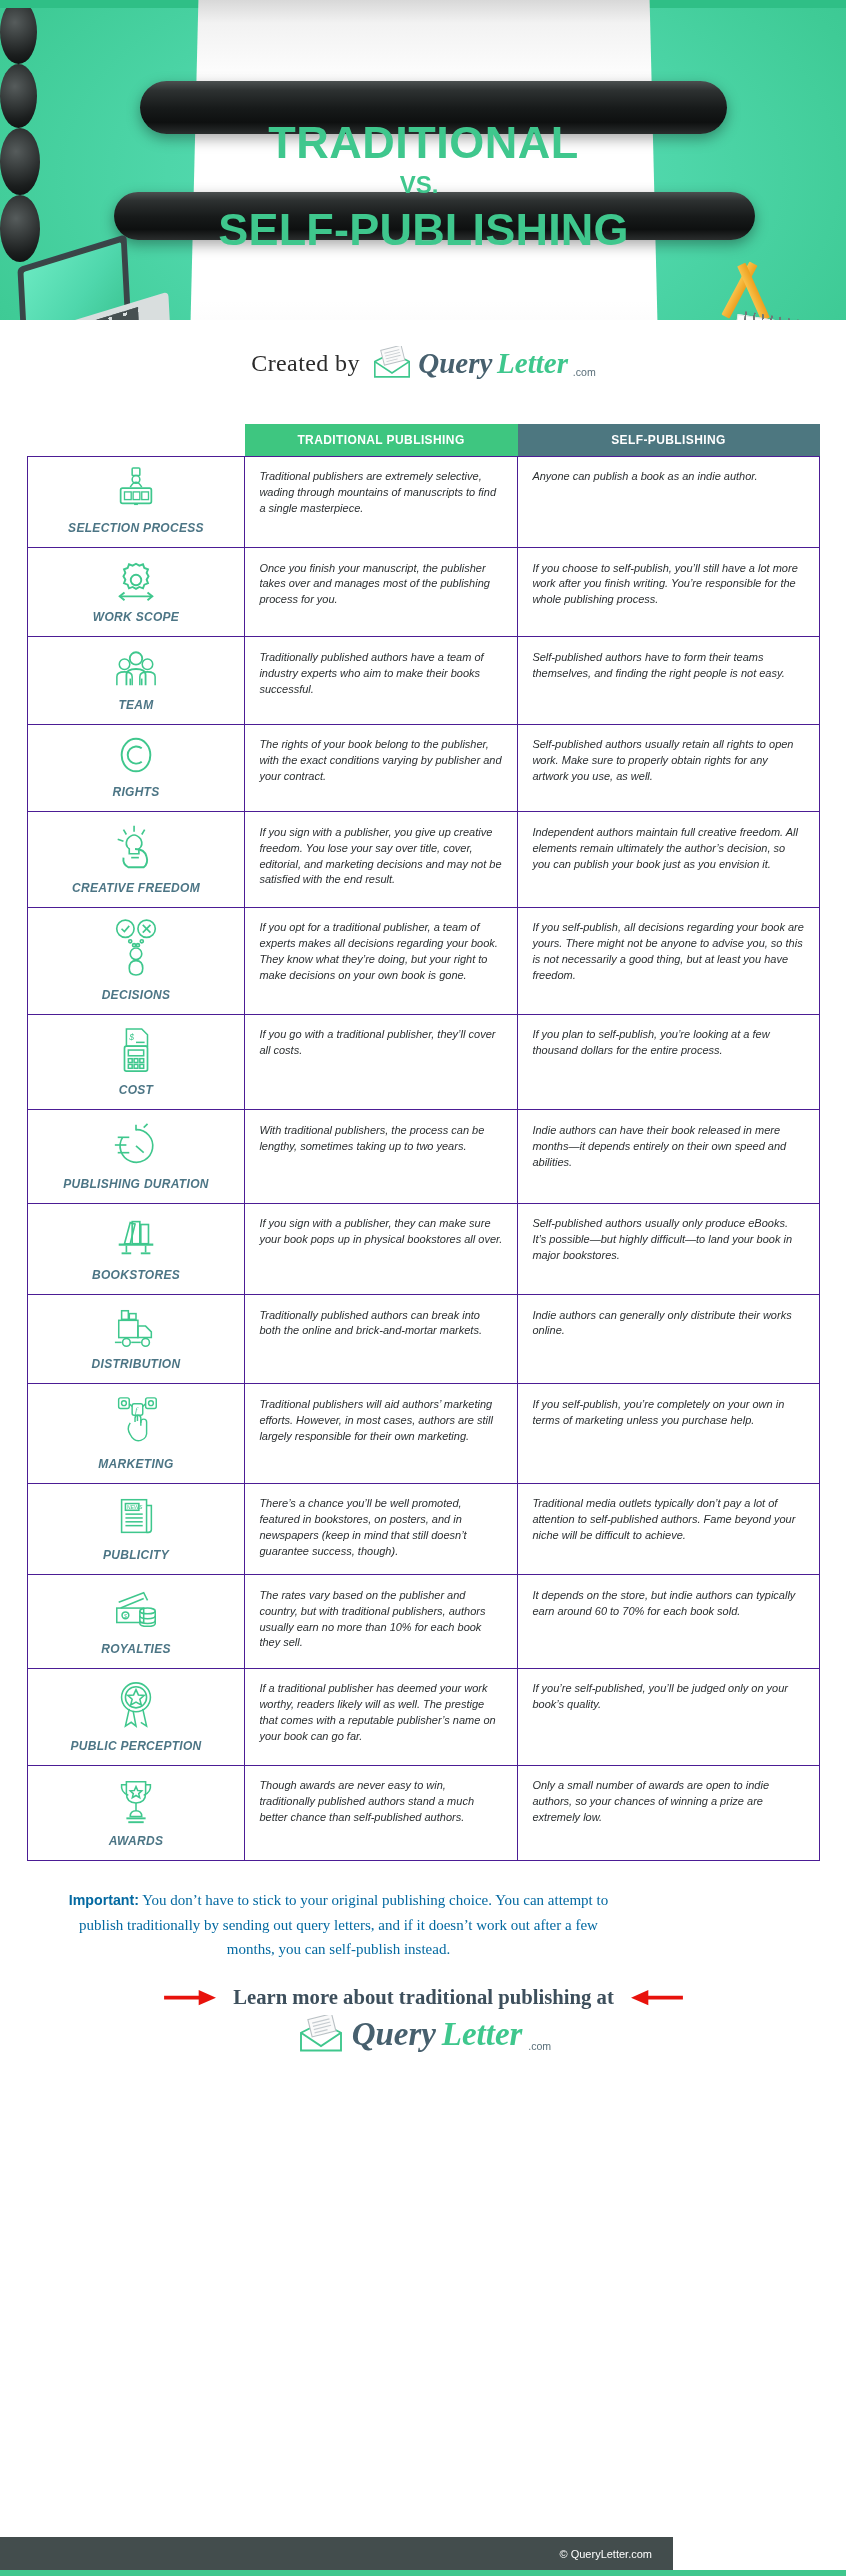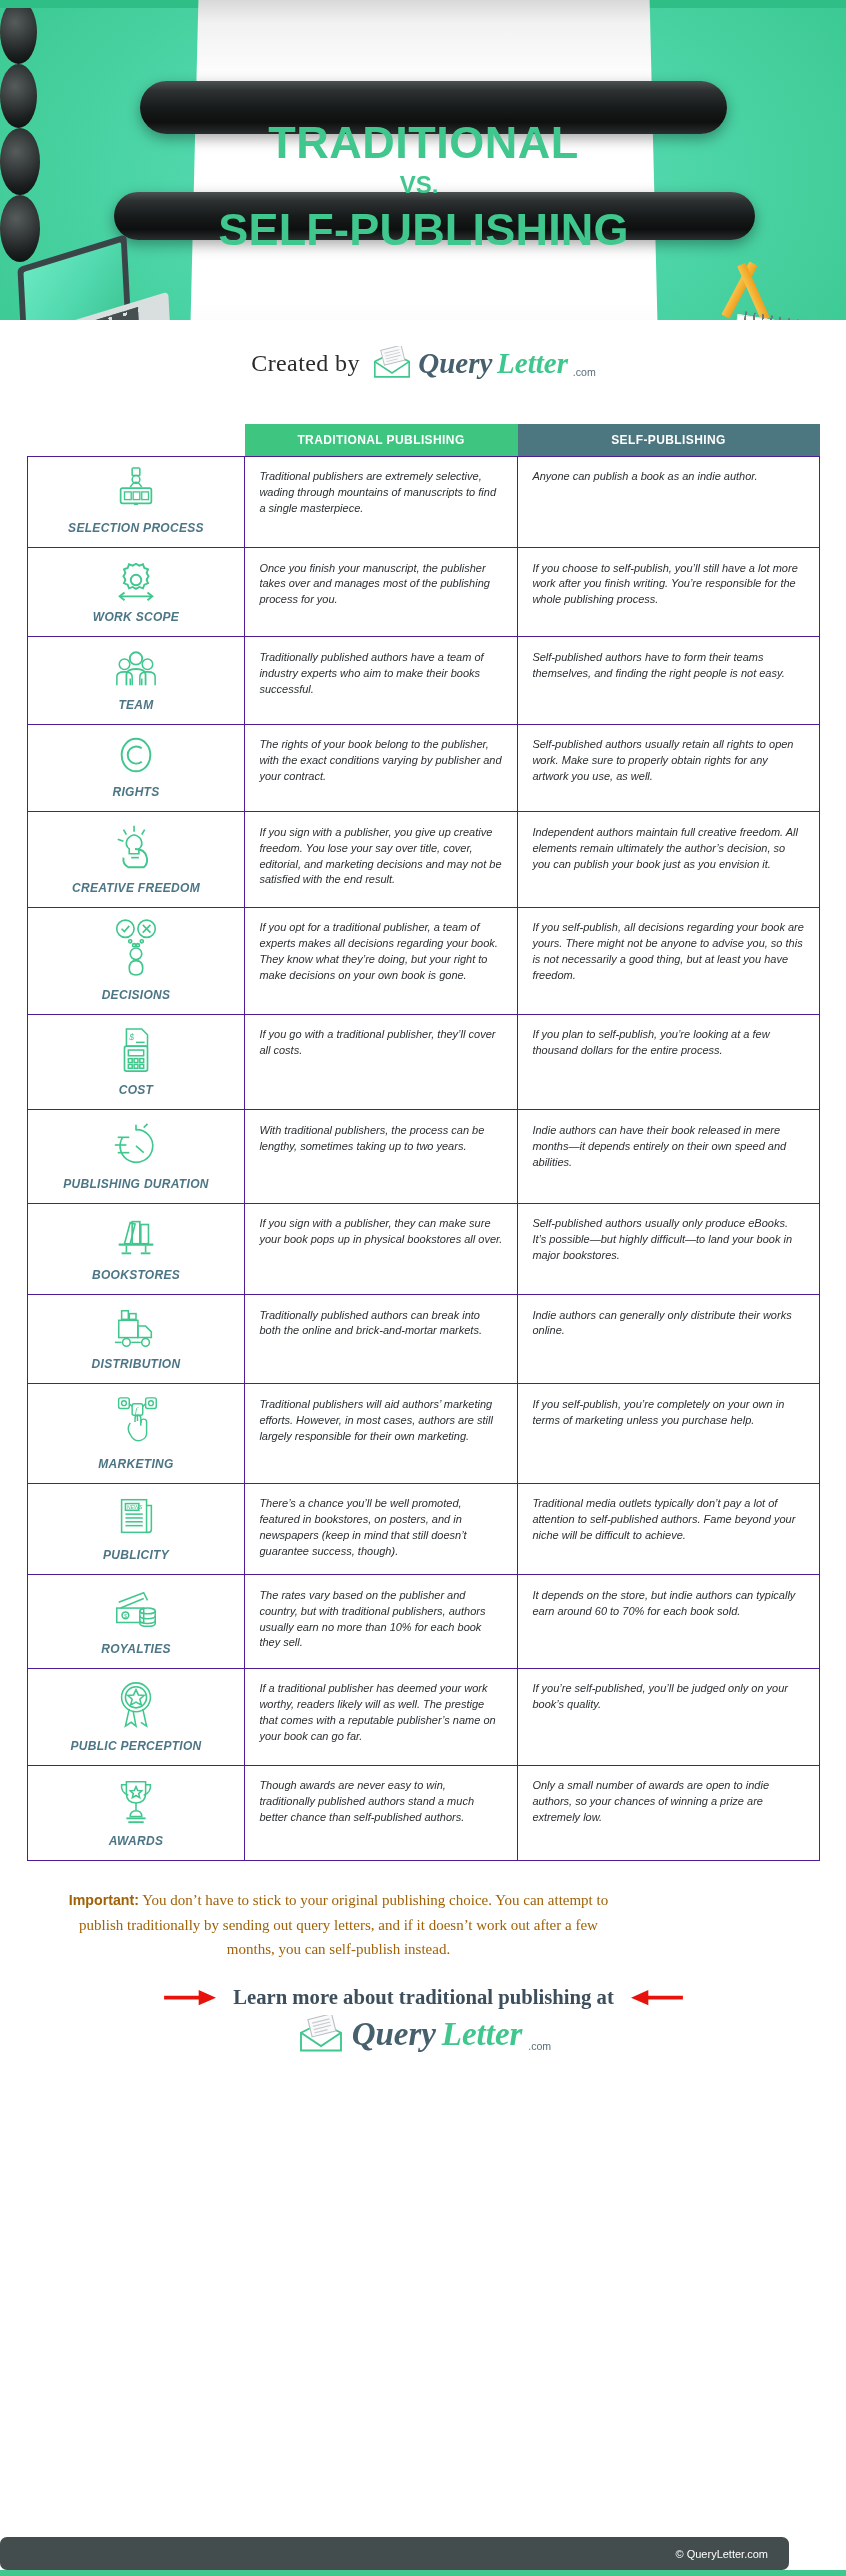--- a/index.html
+++ b/index.html
@@ -211,21 +211,21 @@
   .ic { display:block; margin:0 auto 1.9px auto; }
 
   
   .note {
     width:677px;
     padding: 27px 58px 0 58px;
     text-align:center;
     font-family:"Liberation Serif", serif;
     font-size:15px;
     line-height:1.62;
-    color:#a16207;
+    color:#0369a1;
   }
   .note b { font-family:"Liberation Sans", sans-serif; font-weight:700; font-size:14.2px; }
 
   
   .learn {
     width:847px;
     margin-top:25px;
     display:flex; align-items:center; justify-content:center; gap:15.4px;
   }
   .learn-text {
@@ -236,25 +236,24 @@
 
   .foot-logo {
     width:847px; margin-top:5.8px;
     display:flex; align-items:center; justify-content:center; gap:5.8px;
   }
   .foot-logo .ql-word { font-size:33px; }
 
   
   .copybar {
     position:absolute; left:0; bottom:5.8px;
-    width:789px; height:33px;
+    width:673px; height:33px;
     background:#434d4d;
     display:flex; align-items:center; justify-content:flex-end;
     padding-right:21px;
-    border-radius:7px;
   }
   .copybar span {
     color:#ffffff; font-size:11px; font-family:"Liberation Sans", sans-serif;
   }
   .bottom-strip {
     position:absolute; left:0; bottom:0; width:847px; height:5.8px;
     background:#3fc78d;
   }
 </style>
 </head>

